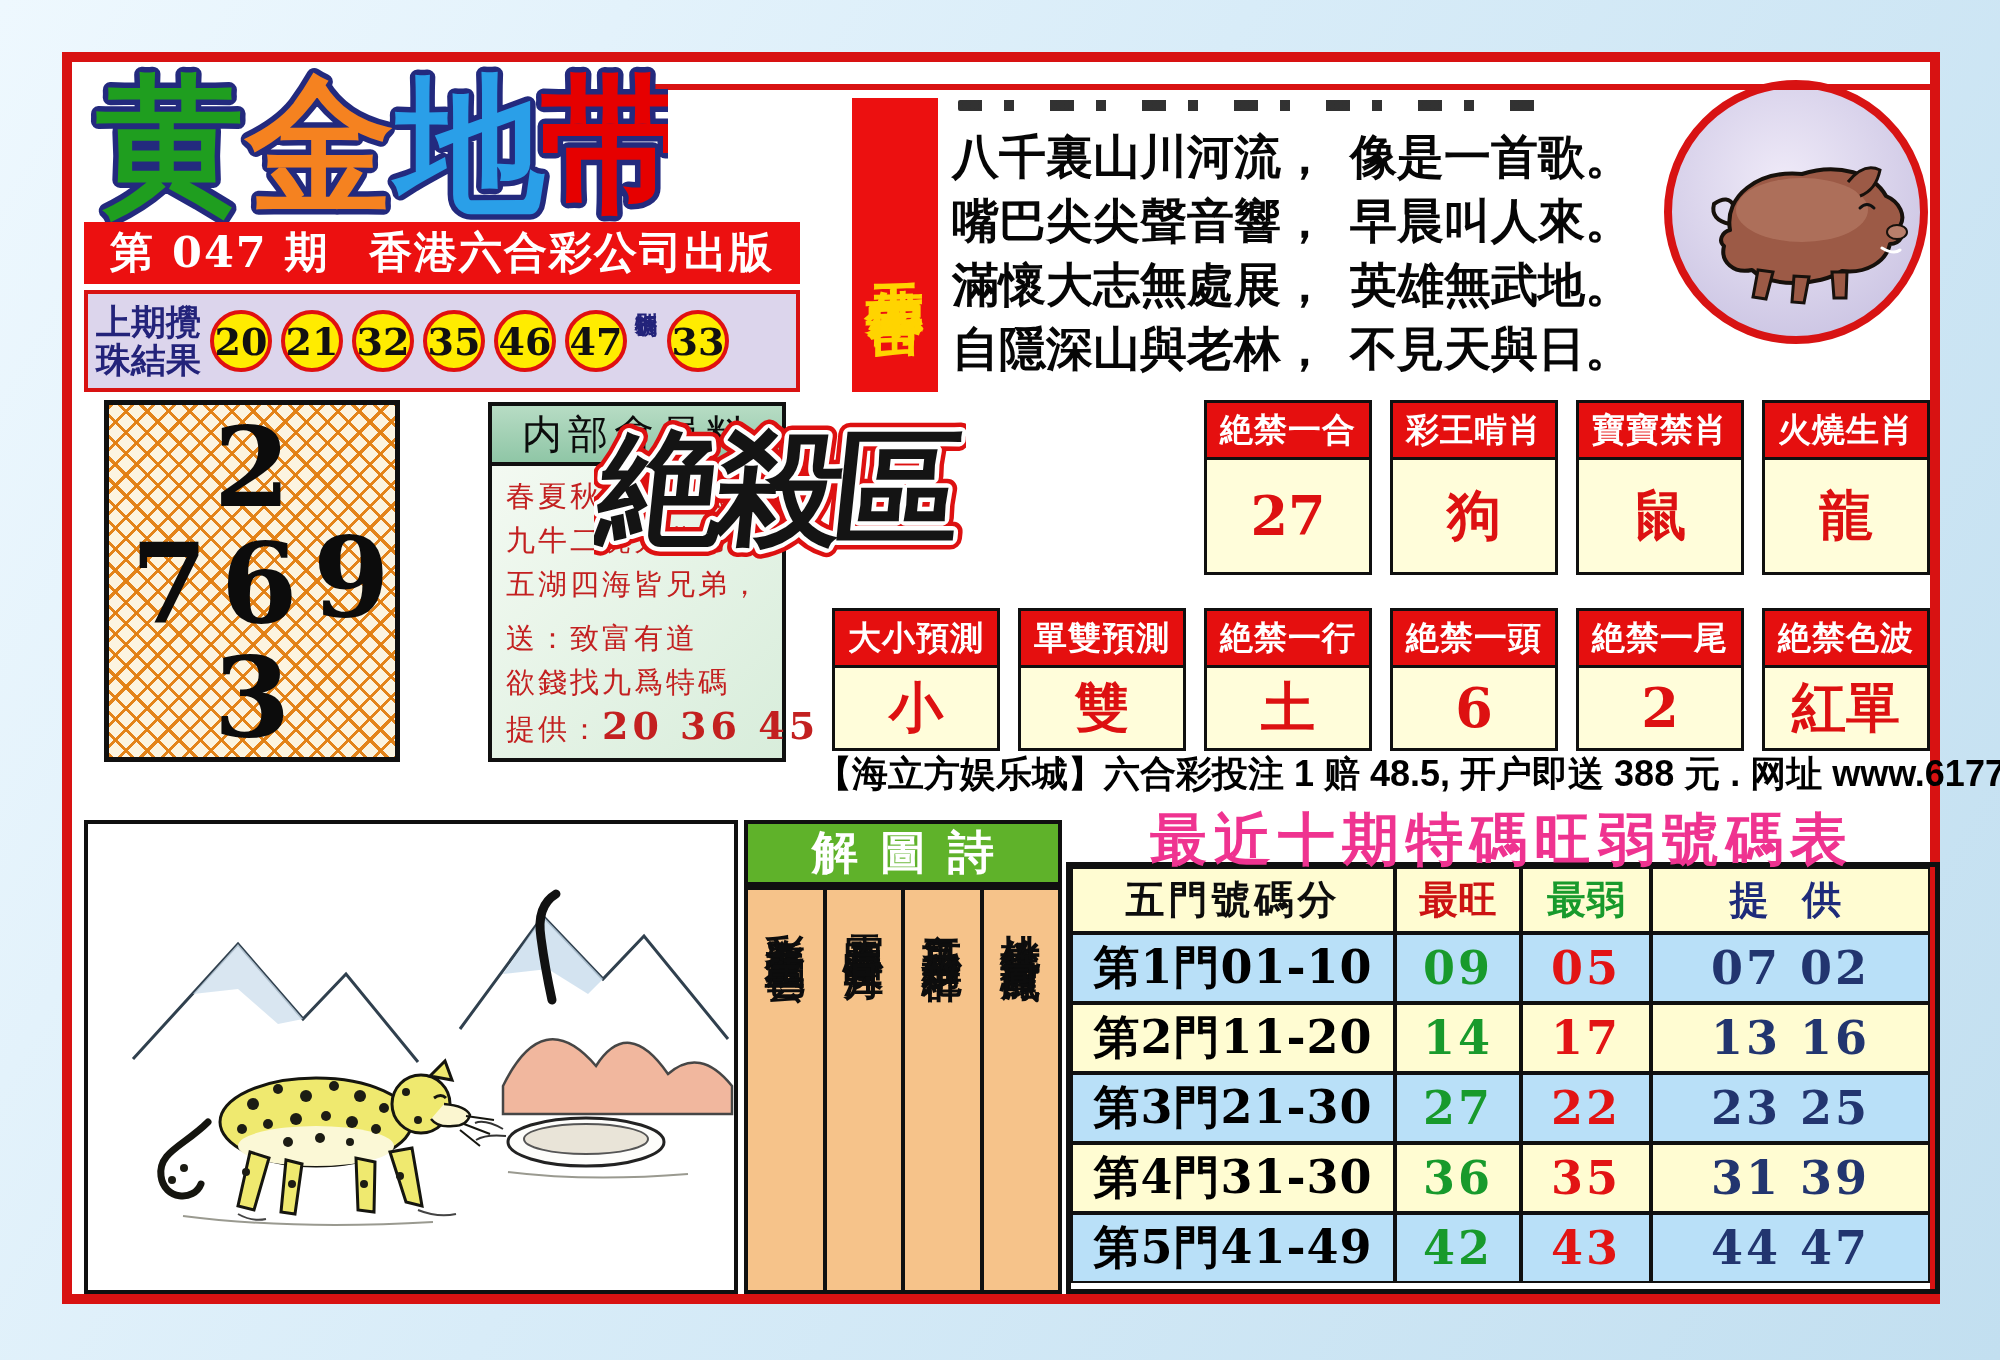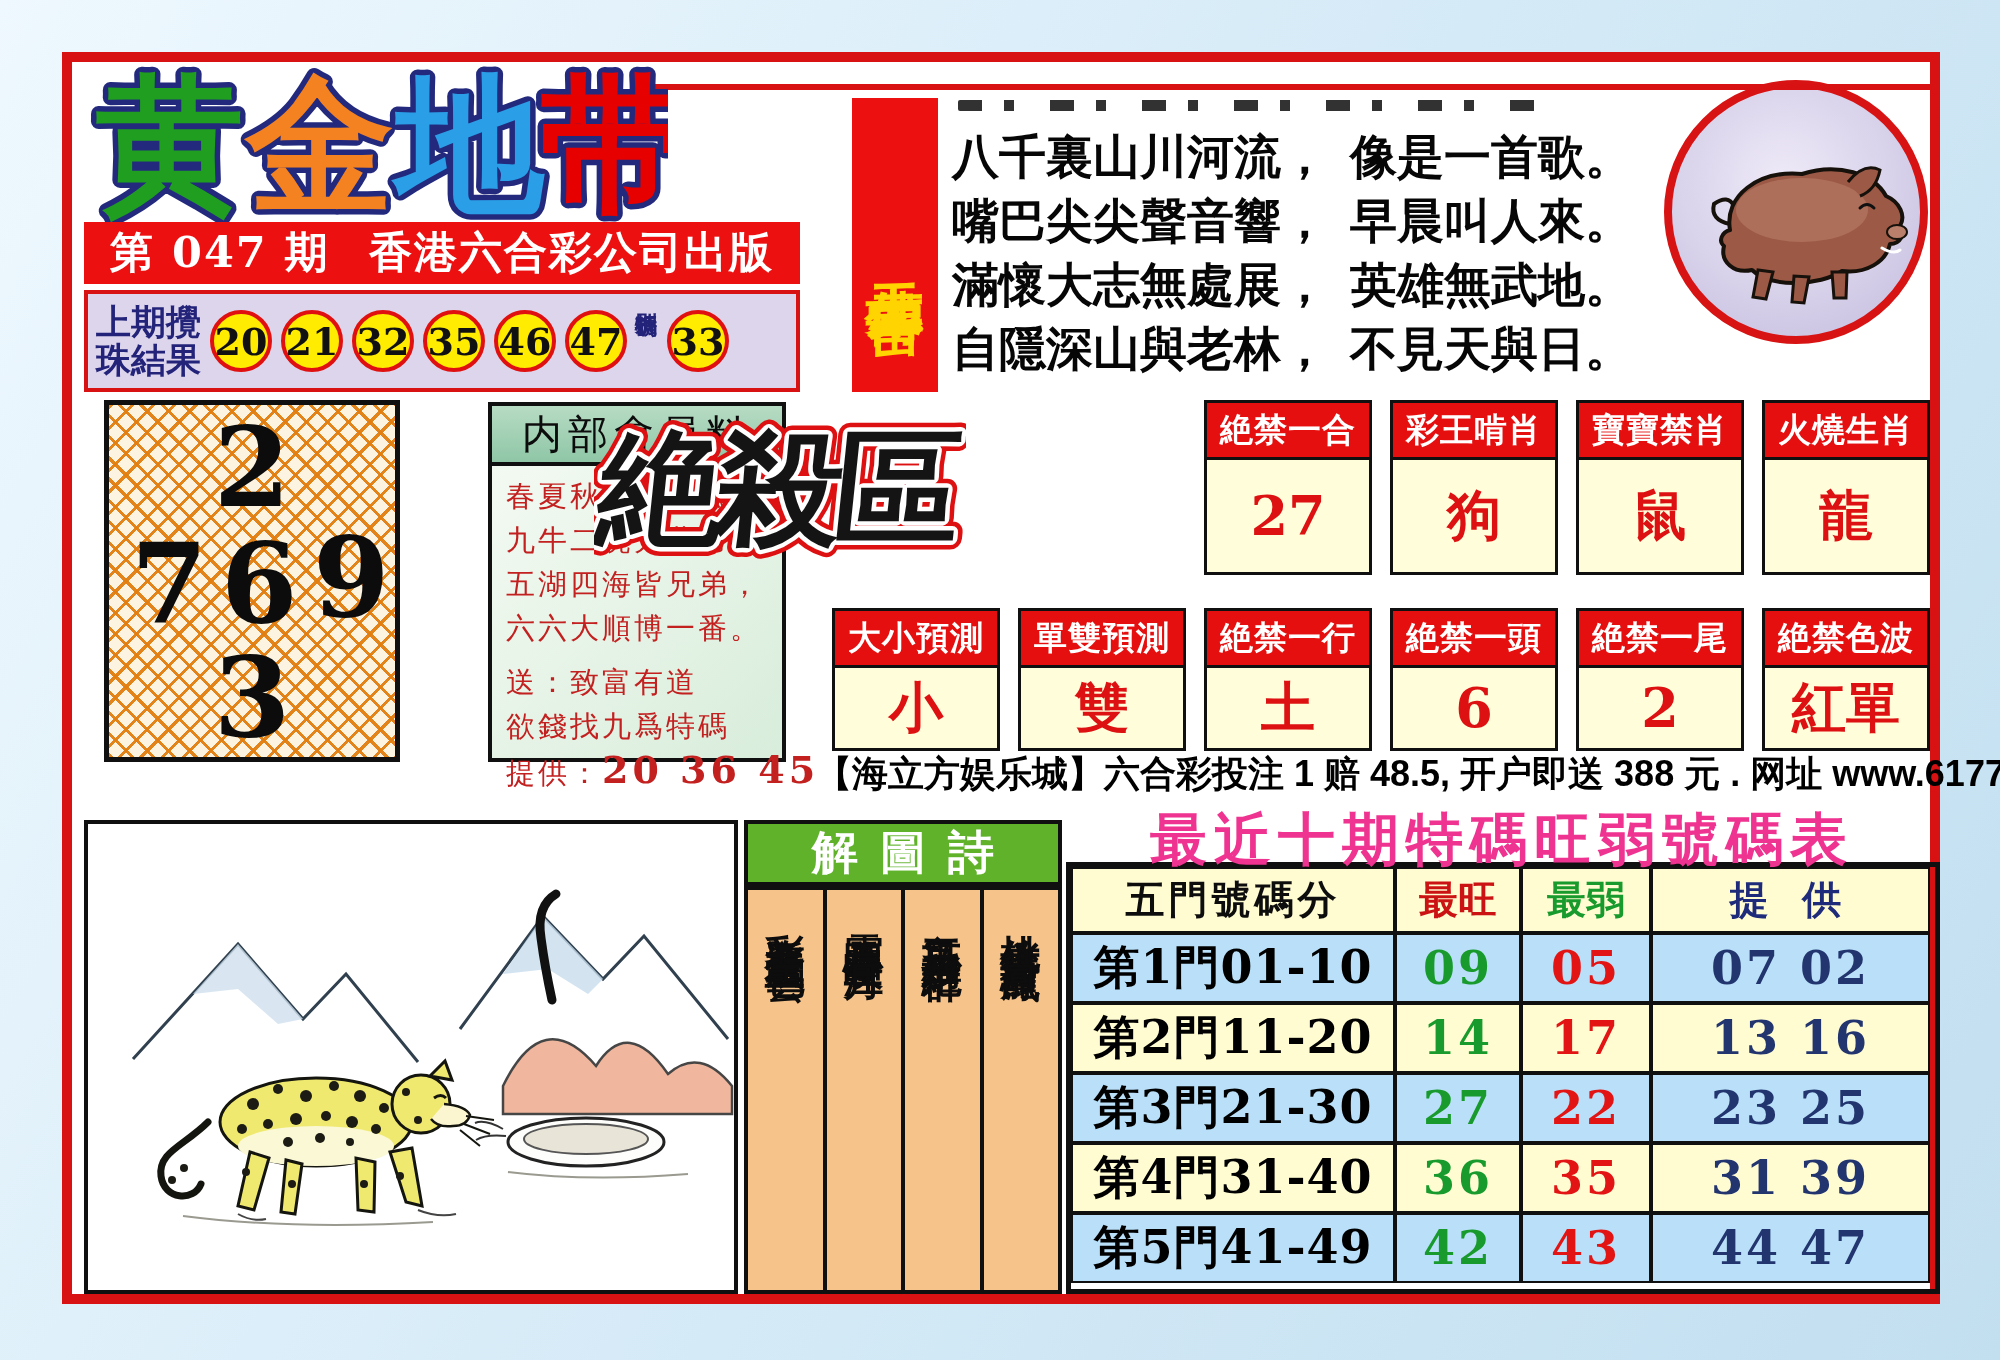--- a/index.html
+++ b/index.html
@@ -202,21 +202,20 @@
   <span class="cb-r">9</span>
   <span class="cb-b">3</span>
 </div>
 
 <div class="abs memberbox">
   <div class="membertitle">内部會員料</div>
   <div class="memberbody">
     <div class="mline">春夏秋冬吹大風，</div>
     <div class="mline">九牛二虎大費力。</div>
     <div class="mline">五湖四海皆兄弟，</div>
-    <div class="mline">六六大順博一番。</div>
     <div class="gap"></div>
     <div class="mline">送：致富有道</div>
     <div class="mline">欲錢找九爲特碼</div>
     <div class="mline memberprov">
       <span>提供：</span><b>20 36 45</b>
     </div>
   </div>
 </div>
 
 <svg class="abs killzone" viewBox="0 0 372 300">
@@ -291,21 +290,21 @@
   <div class="r-cream hw-gate">第2門11-20</div>
   <div class="r-cream hw-hot">14</div>
   <div class="r-cream hw-weak">17</div>
   <div class="r-cream hw-prov">13 16</div>
 
   <div class="r-blue hw-gate">第3門21-30</div>
   <div class="r-blue hw-hot">27</div>
   <div class="r-blue hw-weak">22</div>
   <div class="r-blue hw-prov">23 25</div>
 
-  <div class="r-cream hw-gate">第4門31-40</div>
+  <div class="r-cream hw-gate">第4門31-30</div>
   <div class="r-cream hw-hot">36</div>
   <div class="r-cream hw-weak">35</div>
   <div class="r-cream hw-prov">31 39</div>
 
   <div class="r-blue hw-gate">第5門41-49</div>
   <div class="r-blue hw-hot">42</div>
   <div class="r-blue hw-weak">43</div>
   <div class="r-blue hw-prov">44 47</div>
 </div>
 

